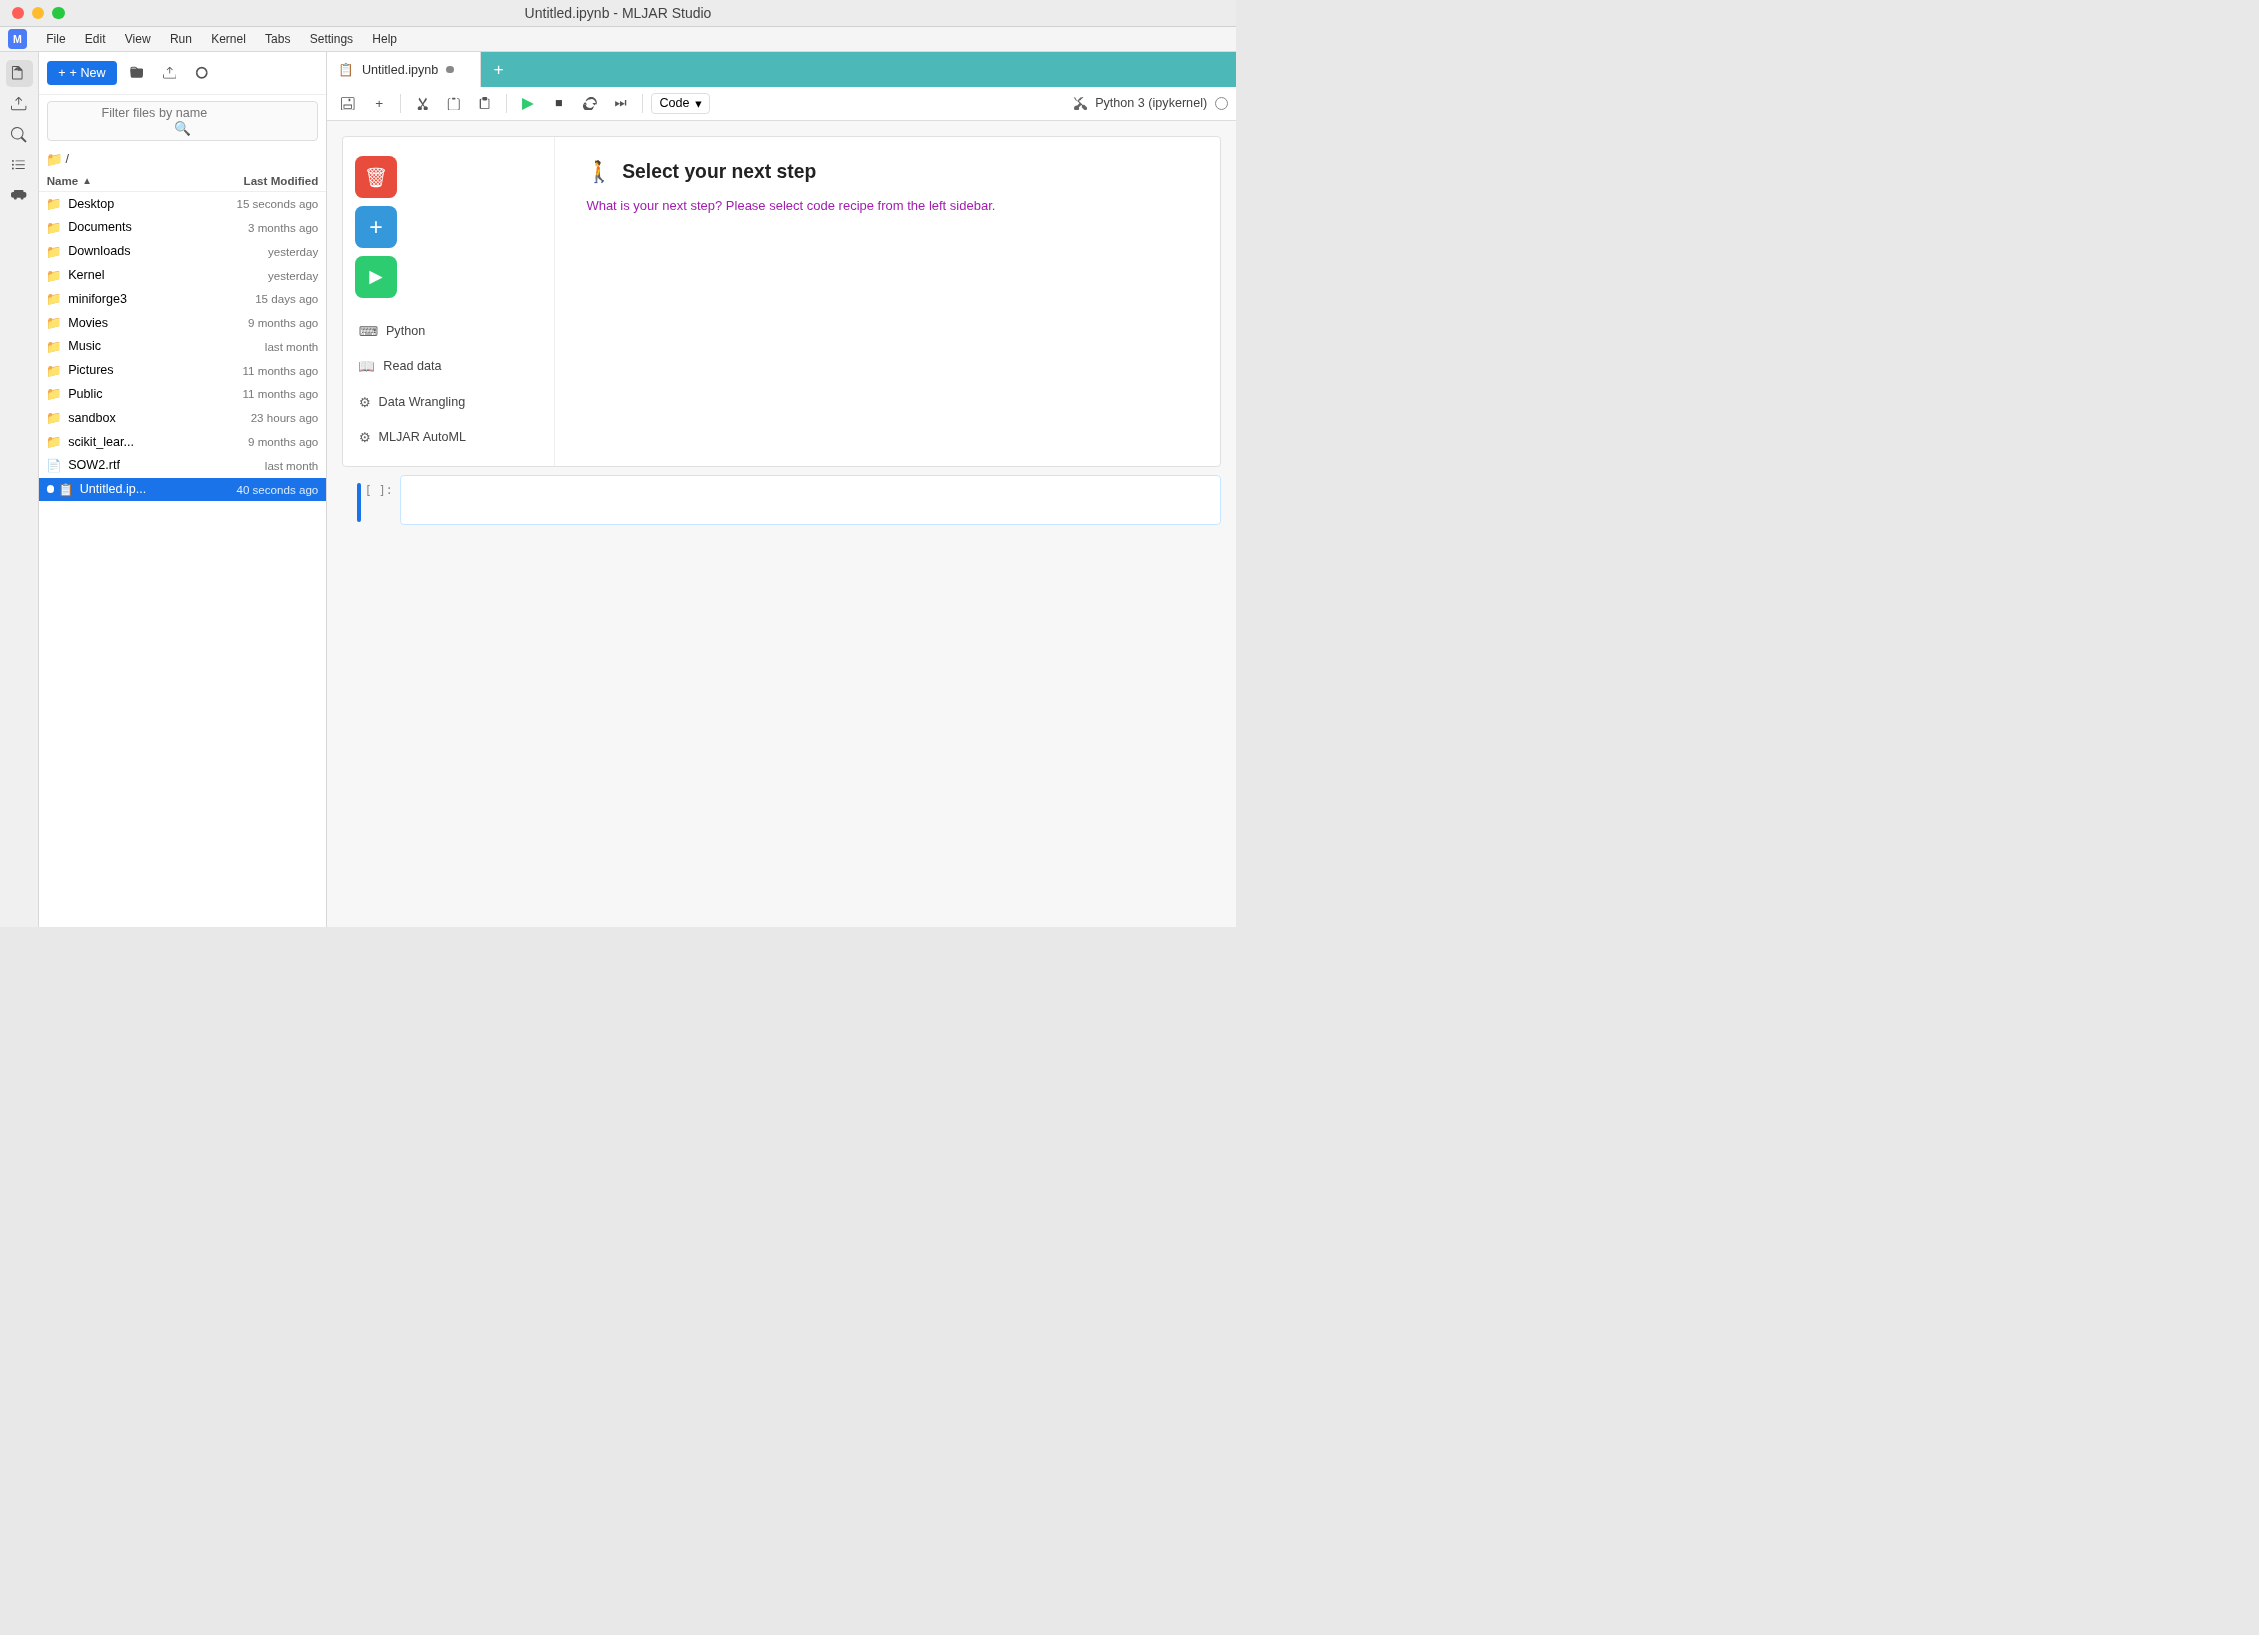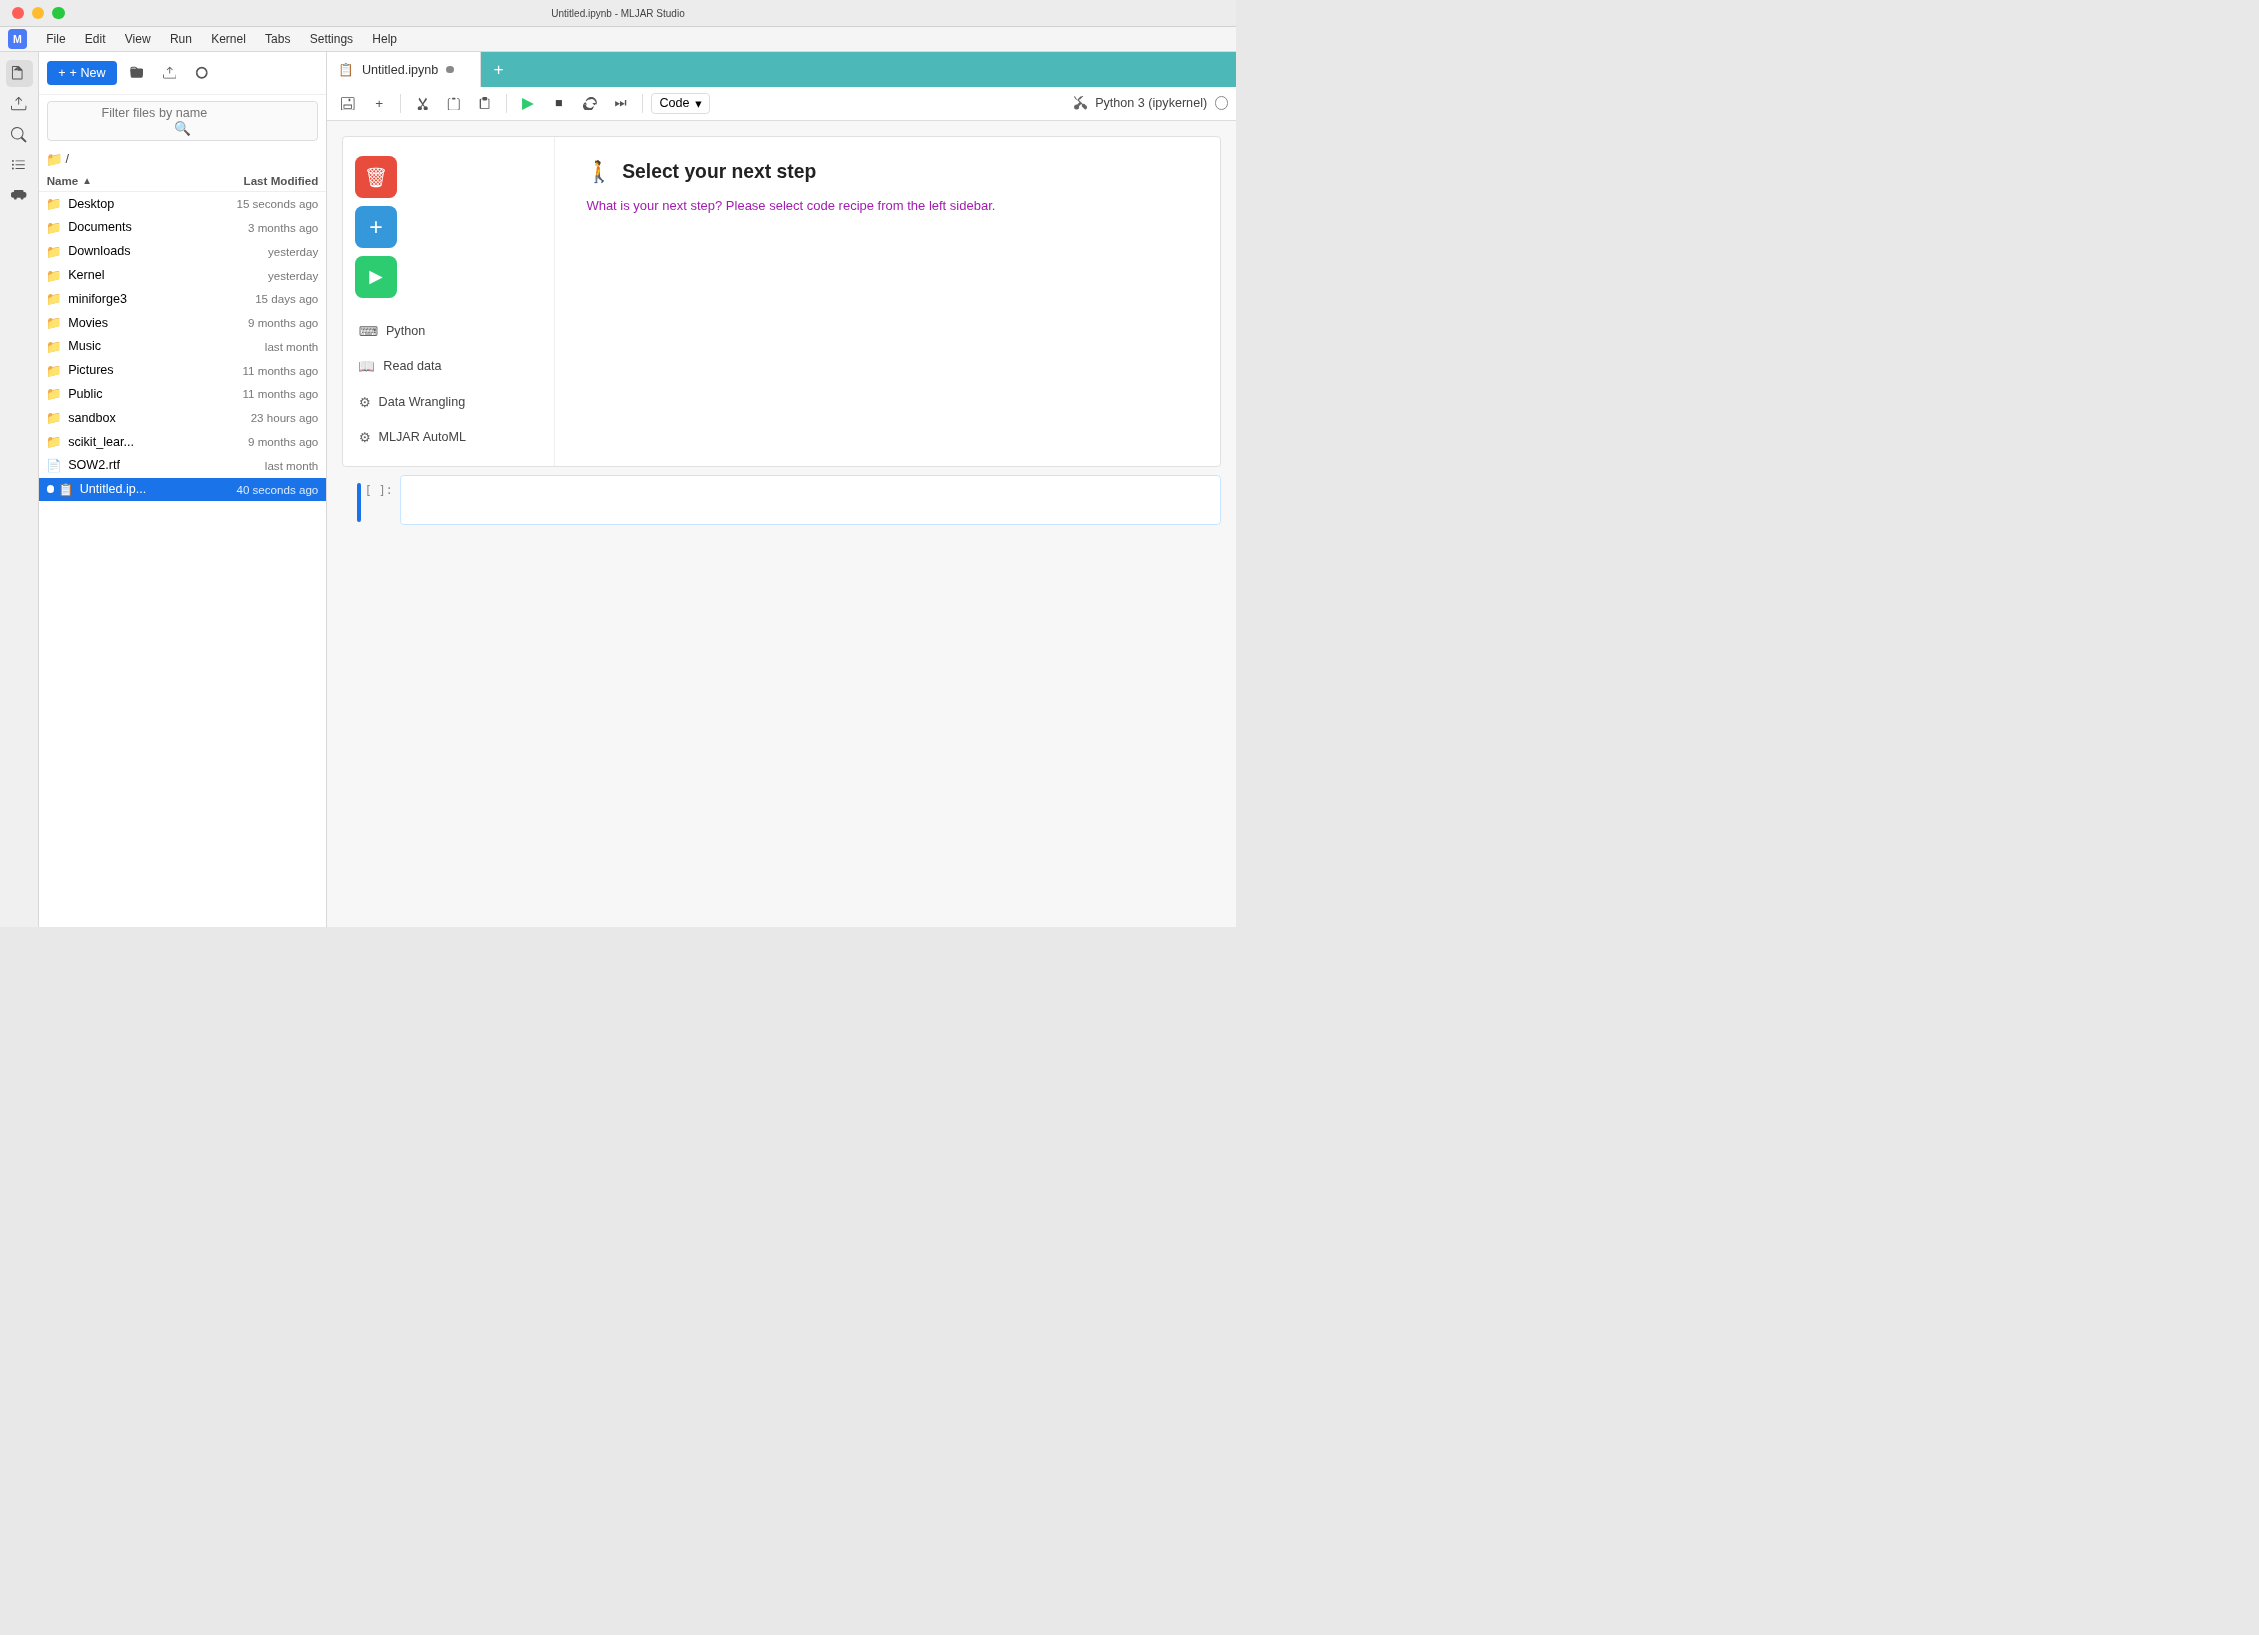--- a/index.html
+++ b/index.html
@@ -32,21 +32,21 @@
       width: 12.6px;
       height: 12.6px;
       border-radius: 50%;
       border: none;
       cursor: pointer;
     }
     .tb-close { background: #ff5f57; }
     .tb-min { background: #febc2e; }
     .tb-max { background: #28c840; }
     .titlebar-title {
-      font-size: 10px;
+      font-size: 14px;
       color: #444;
       font-weight: 500;
     }
 
     
     .menubar {
       background: #f5f5f5;
       height: 25px;
       display: flex;
       align-items: center;
@@ -296,21 +296,21 @@
       font-size: 12.6px;
       background: white;
       cursor: pointer;
       display: flex;
       align-items: center;
       gap: 5.8px;
     }
     .nb-spacer { flex: 1; }
     .kernel-status {
       display: flex;
-      align-items: flex-start;
+      align-items: flex-end;
       gap: 7.7px;
       font-size: 12.6px;
       color: #444;
     }
     .kernel-circle {
       width: 13.5px;
       height: 13.5px;
       border-radius: 50%;
       border: 1.9px solid #888;
     }

